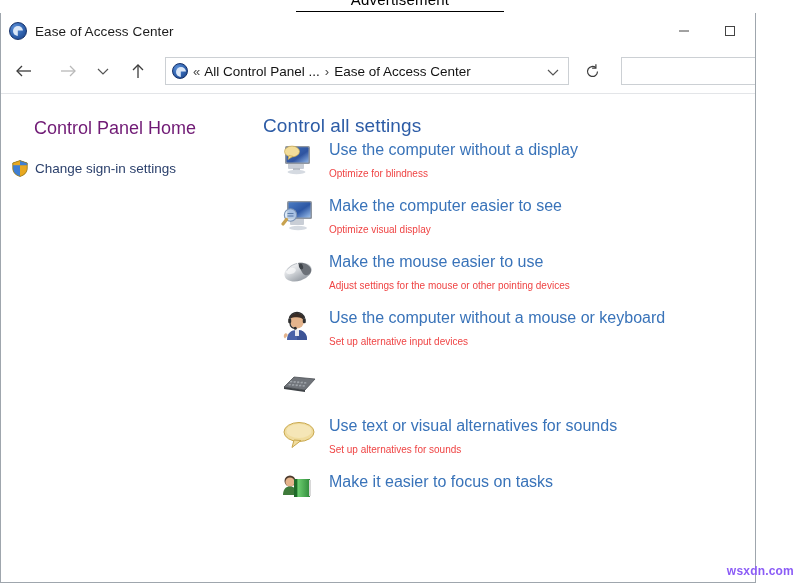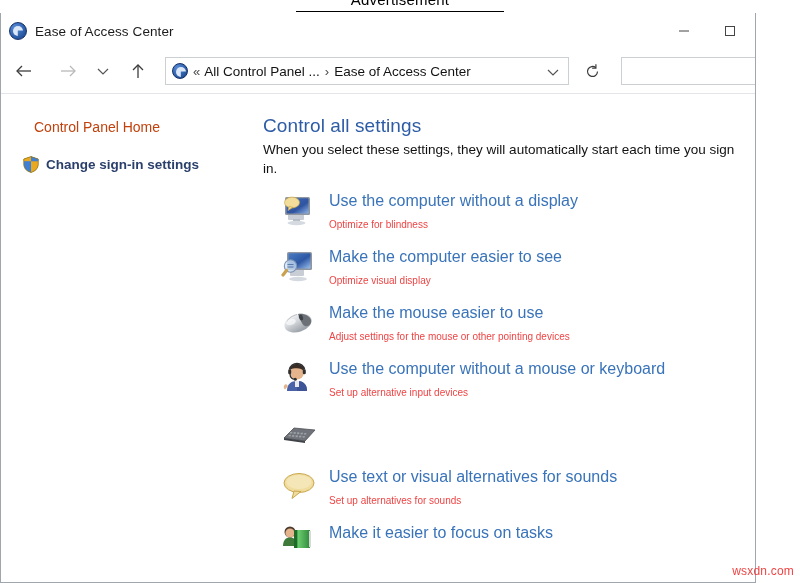--- a/index.html
+++ b/index.html
@@ -121,25 +121,25 @@
   .content {
     position: relative; width: 798px; height: 503px;
     background: #ffffff;
     border-top: 1px solid #e3e5e8;
     display: flex;
   }
   .left-pane {
     width: 262px; flex: none; padding-top: 24px; background: #ffffff;
   }
   .cp-home {
-    font-size: 14px; color: #c2410c; padding-left: 33px; margin-bottom: 21px;
+    font-size: 18px; color: #701a75; padding-left: 33px; margin-bottom: 21px;
     display: inline-block; cursor: pointer;
   }
   .signin-row {
-    display: flex; align-items: center; padding-left: 22px; cursor: pointer; font-weight: bold;
+    display: flex; align-items: center; padding-left: 11px; cursor: pointer;
   }
   .shield {
     width: 16px; height: 17px; margin-right: 7px; flex:none;
   }
   .signin-label { font-size: 13.5px; color: #2a3f6b; }
 
   .right-pane {
     flex: 1; padding-top: 21px; padding-right: 10px;
     position: relative; overflow: hidden;
   }
@@ -179,23 +179,24 @@
   }
   .sb-arrow.bottom { position: absolute; bottom: 0; left: 0; }
   .sb-thumb {
     position: absolute; left: 1px; top: 218px; width: 15px; height: 212px;
     background: #cdcdcd;
   }
 
   
   .watermark {
     position: absolute; right: 6px; bottom: 5px;
-    font-size: 12px; color: #ef4444; letter-spacing: .2px;
+    font-size: 12px; color: #8b5cf6; letter-spacing: .2px;
     font-family: "Liberation Sans", sans-serif;
     z-index: 40;
+    font-weight: bold;
   }
 </style>
 </head>
 <body>
 
 <div id="root">
 
   <div class="ad-strip">
     <div class="ad-text">Advertisement</div>
     <div class="ad-line"></div>
@@ -312,21 +313,20 @@
               <path d="M0.8 5.2 H8 V16.4 C4.1 15.4 0.8 12.5 0.8 8.4 Z" fill="#3f7fd4"></path>
               <path d="M8 0.6 L15.2 3 V8.4 C15.2 12.5 11.9 15.4 8 16.4 C4.1 15.4 0.8 12.5 0.8 8.4 V3 Z" fill="none" stroke="#9c7a12" stroke-width="0.7"></path>
             </svg>
           </span>
           <span class="signin-label">Change sign-in settings</span>
         </div>
       </div>
 
       <div class="right-pane">
         <div class="page-title">Control all settings</div>
-        <div class="page-desc">When you select these settings, they will automatically start each time you sign in.</div>
 
         <div class="settings-list">
 
           <div class="setting-item">
             <span class="setting-icon">
               <svg width="37" height="37" viewBox="0 0 37 37">
                 <rect x="7" y="21" width="16" height="7" rx="1" fill="#c9ced6"></rect>
                 <rect x="12" y="27" width="7" height="3" fill="#b6bcc4"></rect>
                 <ellipse cx="15.5" cy="31" rx="9" ry="2.2" fill="#d5dae1"></ellipse>
                 <rect x="4" y="5" width="25" height="18" rx="1.5" fill="#8f96a0"></rect>

